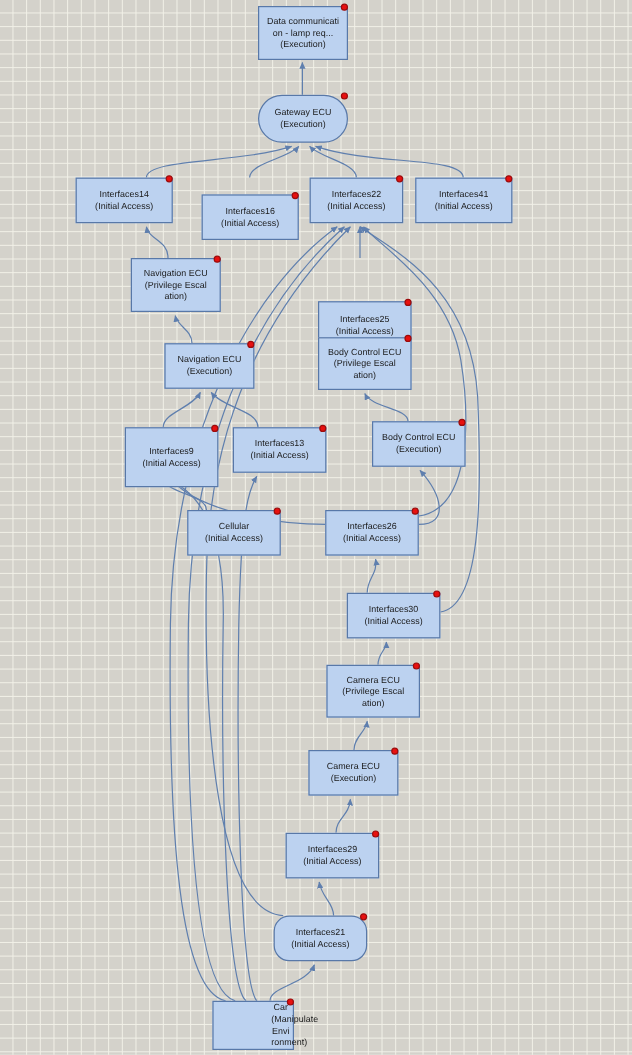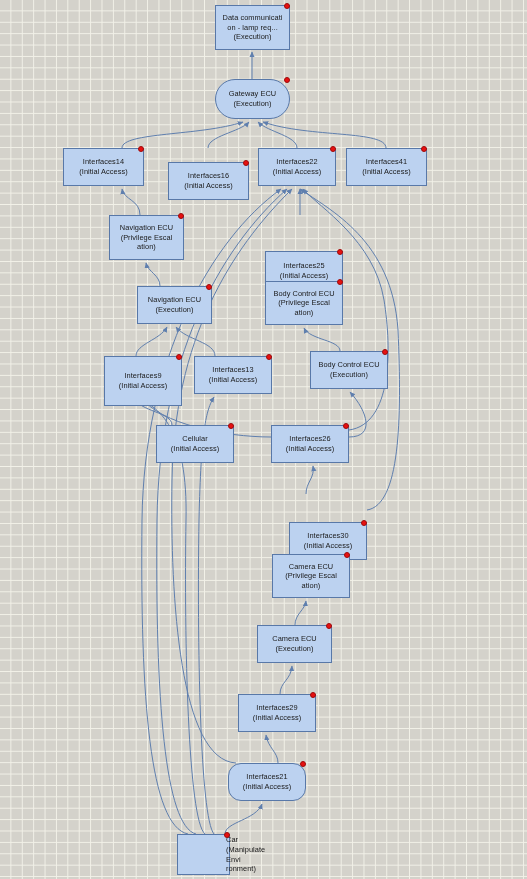--- a/index.html
+++ b/index.html
@@ -151,28 +151,28 @@
       <div class="node" style="left: 104px; top: 356px; width: 78px; height: 50px;"><span class="node-label">Interfaces9
 (Initial Access)</span><span class="dot"></span></div>
       <div class="node" style="left: 194px; top: 356px; width: 78px; height: 38px; align-items: center;"><span class="node-label">Interfaces13
 (Initial Access)</span><span class="dot"></span></div>
       <div class="node" style="left: 310px; top: 351px; width: 78px; height: 38px;"><span class="node-label">Body Control ECU
 (Execution)</span><span class="dot"></span></div>
       <div class="node" style="left: 156px; top: 425px; width: 78px; height: 38px;"><span class="node-label">Cellular
 (Initial Access)</span><span class="dot"></span></div>
       <div class="node" style="left: 271px; top: 425px; width: 78px; height: 38px; text-align: center;"><span class="node-label">Interfaces26
 (Initial Access)</span><span class="dot"></span></div>
-      <div class="node" style="left: 289px; top: 494px; width: 78px; height: 38px; margin-top: 28px;"><span class="node-label">Interfaces30
+      <div class="node" style="left: 289px; top: 494px; width: 78px; height: 38px;"><span class="node-label">Interfaces30
 (Initial Access)</span><span class="dot"></span></div>
       <div class="node" style="left: 272px; top: 554px; width: 78px; height: 44px;"><span class="node-label">Camera ECU
 (Privilege Escal
 ation)</span><span class="dot"></span></div>
       <div class="node" style="left: 257px; top: 625px; width: 75px; height: 38px;"><span class="node-label">Camera ECU
 (Execution)</span><span class="dot"></span></div>
       <div class="node" style="left: 238px; top: 694px; width: 78px; height: 38px;"><span class="node-label">Interfaces29
 (Initial Access)</span><span class="dot"></span></div>
       <div class="node" style="left: 228px; top: 763px; width: 78px; height: 38px; border-radius: 13px;"><span class="node-label">Interfaces21
 (Initial Access)</span><span class="dot"></span></div>
-      <div class="node" style="left: 177px; top: 834px; width: 53px; height: 41px; padding-left: 48px;"><span class="node-label">Car
+      <div class="node" style="left: 177px; top: 834px; width: 68px; height: 41px; padding-left: 48px;"><span class="node-label">Car
 (Manipulate Envi
 ronment)</span><span class="dot"></span></div>
     </div>
 </div>
 
 </body></html>

